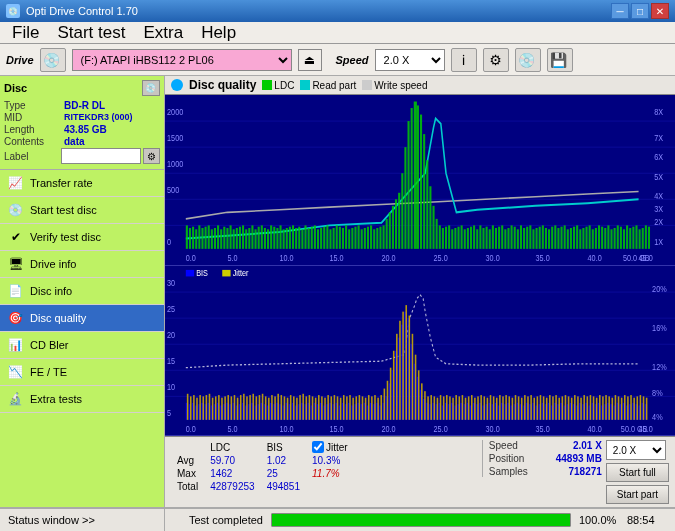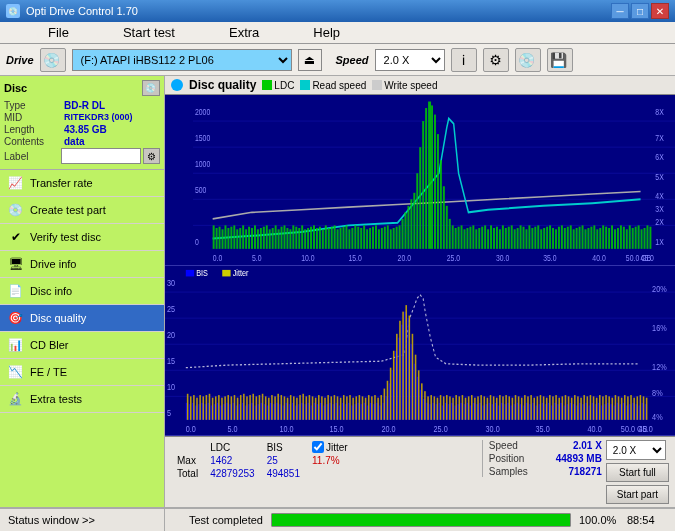--- a/index.html
+++ b/index.html
@@ -38,37 +38,36 @@
       display: flex;
       align-items: center;
       padding: 0 4px;
       border-bottom: 1px solid #999;
       gap: 2px;
     }
     .menu-item {
       padding: 2px 8px;
       cursor: pointer;
       color: #000;
-      font-size: 13px;
-      margin-left: 36px;
+      font-size: 17px;
     }
 
     
     #drivebar {
       background: #f0ede8;
       height: 32px;
       display: flex;
       align-items: center;
       padding: 0 6px;
       border-bottom: 1px solid #aaa;
       gap: 6px;
     }
     #drivebar label { font-size: 11px; font-weight: bold; font-style: italic; }
     #drive-select {
-      background: #7dd3fc;
+      background: #f9a8d4;
       border: 1px solid #888;
       height: 22px;
       font-size: 11px;
       padding: 0 4px;
       width: 220px;
     }
     .drive-icon-btn {
       width: 24px; height: 22px; background: #f0ede8; border: 1px solid #888;
       display: flex; align-items: center; justify-content: center; cursor: pointer; font-size: 12px;
     }
@@ -185,21 +184,21 @@
       border-top: 1px solid #888;
       padding: 3px 6px;
       display: flex;
       gap: 0;
       align-items: flex-start;
     }
     #stats-table { font-size: 10px; flex: 1; }
     #stats-table table { border-collapse: collapse; }
     #stats-table td { padding: 1px 6px; color: #000; }
     #stats-table td.val { color: #0000cc; }
-    #stats-table td.red { color: #cc0000; }
+    #stats-table td.red { color: #cc0000; font-style: italic; }
     .jitter-check { display: flex; align-items: center; gap: 2px; font-size: 10px; }
     .jitter-check input { width: 12px; height: 12px; }
 
     #speed-pos-panel {
       display: flex; flex-direction: column; gap: 2px; font-size: 10px;
       border-left: 1px solid #aaa; padding-left: 6px; min-width: 120px;
     }
     .sp-row { display: flex; justify-content: space-between; gap: 8px; }
     .sp-label { color: #333; }
     .sp-value { color: #0000cc; font-weight: bold; }
@@ -334,21 +333,21 @@
       </div>
     </div>
 
     <div id="sidebar-nav">
       <div class="sidebar-item">
         <div class="item-icon">📈</div>
         <span>Transfer rate</span>
       </div>
       <div class="sidebar-item">
         <div class="item-icon">💿</div>
-        <span>Create test part</span>
+        <span>Start test disc</span>
       </div>
       <div class="sidebar-item">
         <div class="item-icon">✔</div>
         <span>Verify test disc</span>
       </div>
       <div class="sidebar-item">
         <div class="item-icon">🖥</div>
         <span>Drive info</span>
       </div>
       <div class="sidebar-item">
@@ -380,31 +379,31 @@
 
       <div id="dq-header">
         <div style="width:12px;height:12px;background:#00aaff;border-radius:50%;flex-shrink:0;"></div>
         <span id="dq-title">Disc quality</span>
         <div class="legend-item">
           <div class="legend-dot" style="background:#00cc00;"></div>
           <span>LDC</span>
         </div>
         <div class="legend-item">
           <div class="legend-dot" style="background:#00cccc;"></div>
-          <span>Read speed</span>
+          <span>Read part</span>
         </div>
         <div class="legend-item">
           <div class="legend-dot" style="background:#cccccc;"></div>
           <span>Write speed</span>
         </div>
       </div>
 
       <div id="charts-area">
 
-        <div class="chart-container" style="height: 50%; position:relative;padding-left:28px;">
+        <div class="chart-container" style="height: 50%; position:relative;">
           <svg style="width:100%;height:100%;display:block;" viewBox="0 0 490 130" preserveAspectRatio="none">
 
             <rect width="490" height="130" fill="#000080"></rect>
 
             <line x1="0" y1="20" x2="490" y2="20" stroke="#1111aa" stroke-width="0.5"></line>
             <line x1="0" y1="40" x2="490" y2="40" stroke="#1111aa" stroke-width="0.5"></line>
             <line x1="0" y1="60" x2="490" y2="60" stroke="#1111aa" stroke-width="0.5"></line>
             <line x1="0" y1="80" x2="490" y2="80" stroke="#1111aa" stroke-width="0.5"></line>
             <line x1="0" y1="100" x2="490" y2="100" stroke="#1111aa" stroke-width="0.5"></line>
 
@@ -952,20 +951,26 @@
             <td>LDC</td>
             <td>BIS</td>
             <td>
               <div class="jitter-check">
                 <input type="checkbox" checked="" style="">
                 <span>Jitter</span>
               </div>
             </td>
           </tr>
           <tr>
+            <td>Avg</td>
+            <td class="val">59.70</td>
+            <td class="val">1.02</td>
+            <td class="val">10.3%</td>
+          </tr>
+          <tr>
             <td>Max</td>
             <td class="val">1462</td>
             <td class="val">25</td>
             <td class="val red">11.7%</td>
           </tr>
           <tr>
             <td>Total</td>
             <td class="val">42879253</td>
             <td class="val">494851</td>
           </tr>

